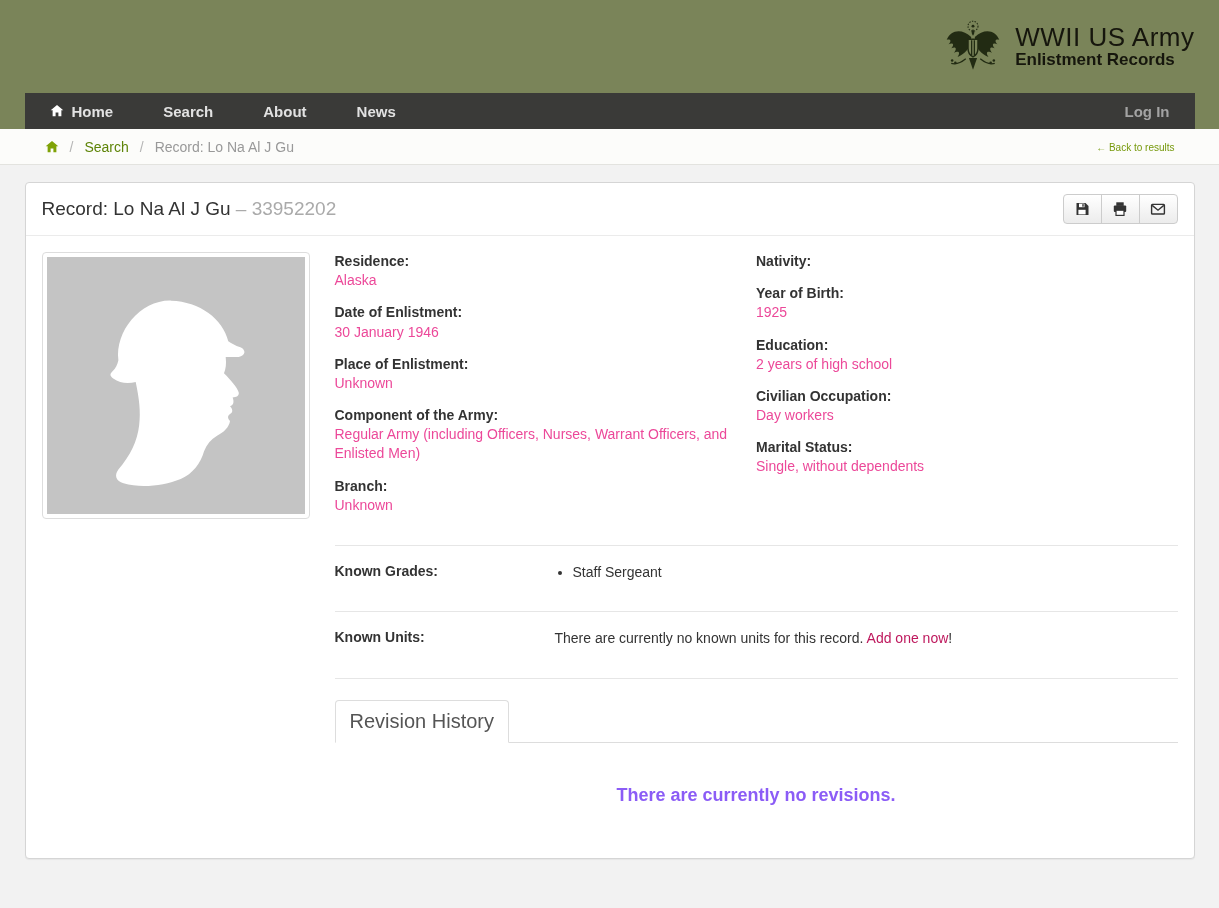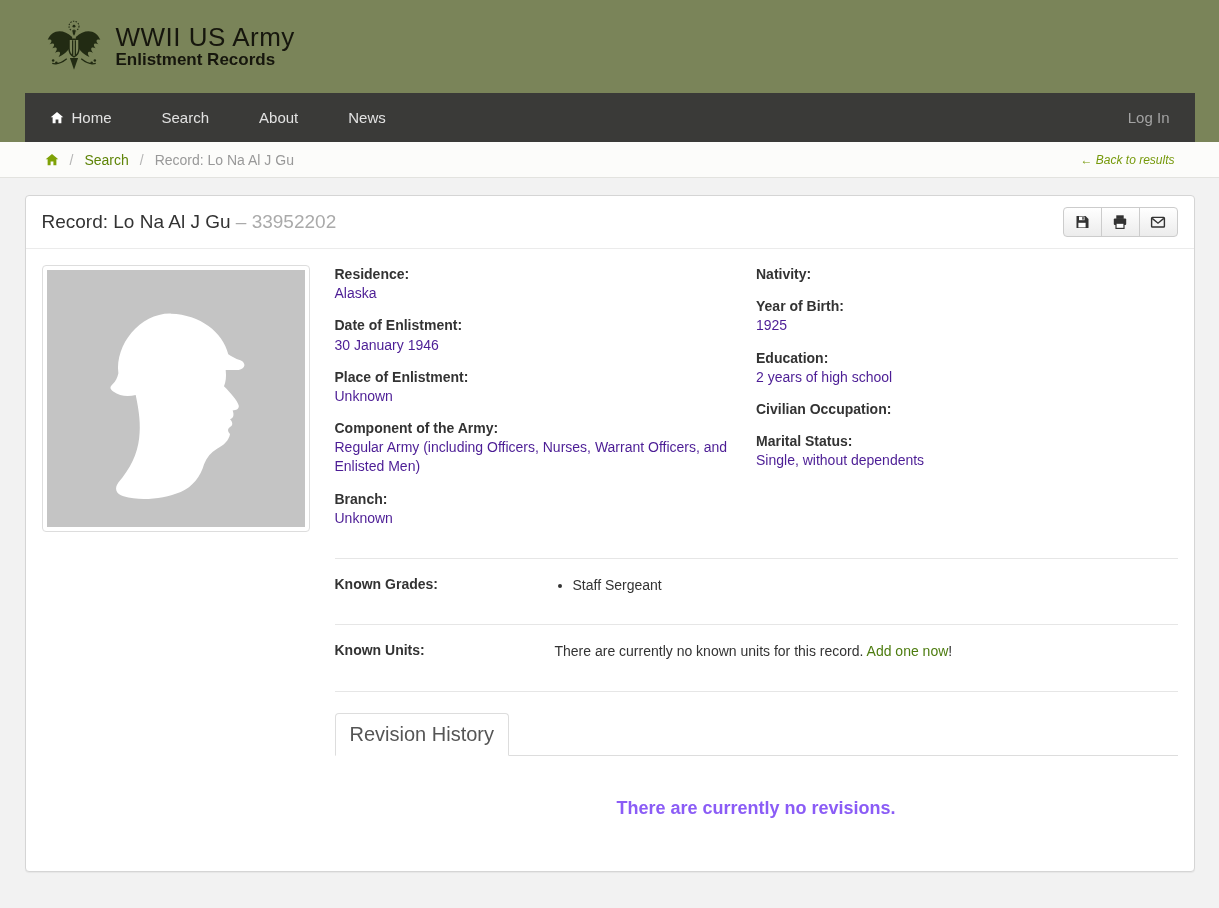--- a/index.html
+++ b/index.html
@@ -7,44 +7,44 @@
   body {
     width:1219px; height:908px; overflow:hidden;
     background:#f2f2f2;
     font-family:"Liberation Sans", sans-serif;
     color:#333;
   }
   .container { width:1170px; margin:0 auto; }
 
   
   .site-header { background:#7a8459; }
-  .brand-row { height:93px; display:flex; align-items:center; padding-left:20px; }
+  .brand-row { height:93px; display:flex; align-items:center; padding-left:20px;justify-content:flex-end; }
   .brand-logo { width:58px; height:60px; margin-right:13px; flex:none; }
   .brand-text { line-height:1.1; }
   .brand-title { font-size:26px; color:#16160d; letter-spacing:0.5px; }
   .brand-subtitle { font-size:17px; font-weight:bold; color:#16160d; }
 
   
-  .main-nav { background:#3a3a38; height:49px; display:flex; align-items:stretch; }
+  .main-nav { background:#3a3a38; height:36px; display:flex; align-items:stretch;font-weight:bold; }
   .nav-item {
     display:flex; align-items:center; gap:8px;
     padding:0 25px; font-size:15px; color:#e2e2e2;
     text-decoration:none; cursor:pointer;
   }
   .nav-spacer { flex:1; }
   .nav-login { color:#a3a3a3; }
 
   
   .breadcrumb-bar { background:#fcfcfa; border-bottom:1px solid #e3e3df; height:36px; }
   .breadcrumb-inner { display:flex; align-items:center; height:36px; padding-left:20px; font-size:14px; }
   .crumb-home { display:flex; align-items:center; cursor:pointer; }
   .crumb-sep { color:#b5b5b5; margin:0 11px; }
   .crumb-link { color:#5e8407; text-decoration:none; cursor:pointer; }
   .crumb-current { color:#999; }
-  .back-link { margin-left:auto; padding-right:20px; color:#76990b; text-decoration:none; font-size:12px; cursor:pointer;font-style:italic; }
+  .back-link { margin-left:auto; padding-right:20px; color:#76990b; text-decoration:none; font-size:10px; cursor:pointer; }
 
   
   .page-wrap { padding-top:17px; }
   .panel {
     background:#fff; border:1px solid #d5d5d5; border-radius:4px;
     box-shadow:0 1px 1px rgba(0,0,0,0.05);
   }
   .panel-heading {
     display:flex; align-items:center; justify-content:space-between;
     padding:11px 16px; border-bottom:1px solid #ebebeb;
@@ -71,30 +71,30 @@
   .img-placeholder { background:#c4c4c4; height:257px; display:flex; align-items:flex-end; justify-content:center; overflow:hidden; }
   .img-placeholder svg { width:225px; height:245px; display:block; }
   .img-caption { text-align:center; color:#7a7a7a; font-size:13px; padding:10px 0 2px; }
 
   
   .fields-col { flex:1; min-width:0; font-size:14px; }
   .fields-grid { display:flex; }
   .fields-column { width:50%; padding-right:22px; }
   .field { margin-bottom:13px; line-height:1.37; }
   .field-label { font-weight:bold; color:#333; }
-  .field-value { color:#4c1d95; }
+  .field-value { color:#ec4899; }
 
   .hr { border:0; border-top:1px solid #e6e6e6; margin:17px 0; }
 
   .kv-row { display:flex; margin:15px 0 29px; }
   .kv-label { width:220px; flex:none; font-weight:bold; }
   .kv-content { flex:1; line-height:1.4; }
   ul.grades-list { margin:0; padding-left:18px; }
   ul.grades-list li { margin:0; }
-  .add-link { color:#4d7c0f; text-decoration:none; cursor:pointer; }
+  .add-link { color:#be185d; text-decoration:none; cursor:pointer; }
 
   
   .tabs-row { display:flex; border-bottom:1px solid #ddd; margin-top:21px; }
   .tab {
     padding:9px 14px; font-size:20px; color:#555;
     border:1px solid #ddd; border-bottom:1px solid #fff;
     border-radius:4px 4px 0 0; margin-bottom:-1px; background:#fff; cursor:default;
   }
   .revisions-empty {
     text-align:center; font-weight:bold; font-size:18px; color:#8b5cf6;
@@ -273,20 +273,21 @@
               <div class="field">
                 <div class="field-label">Year of Birth:</div>
                 <div class="field-value">1925</div>
               </div>
               <div class="field">
                 <div class="field-label">Education:</div>
                 <div class="field-value">2 years of high school</div>
               </div>
               <div class="field">
                 <div class="field-label">Civilian Occupation:</div>
+                <div class="field-value">Day workers</div>
               </div>
               <div class="field">
                 <div class="field-label">Marital Status:</div>
                 <div class="field-value">Single, without dependents</div>
               </div>
             </div>
           </div>
 
           <hr class="hr">
 

